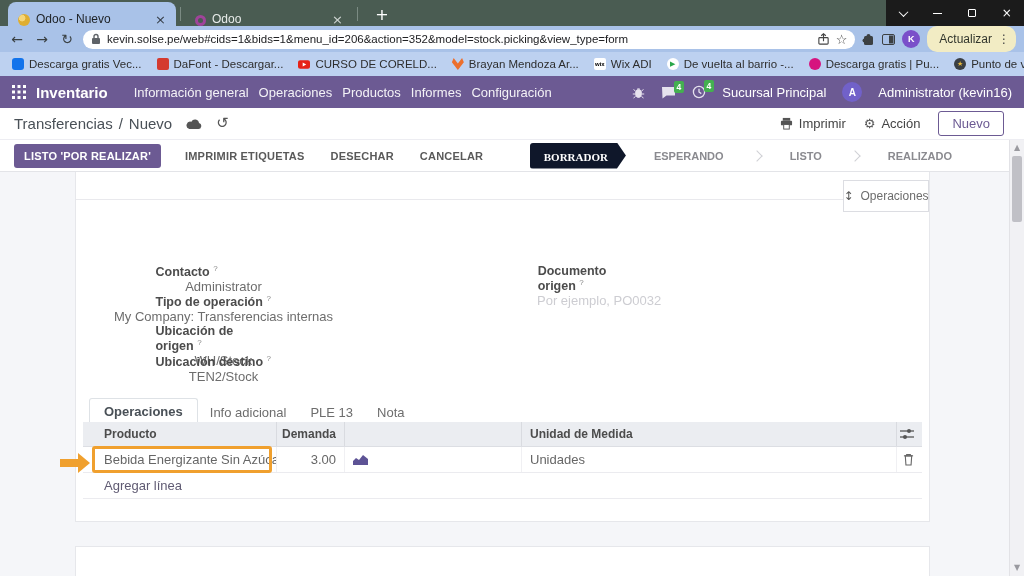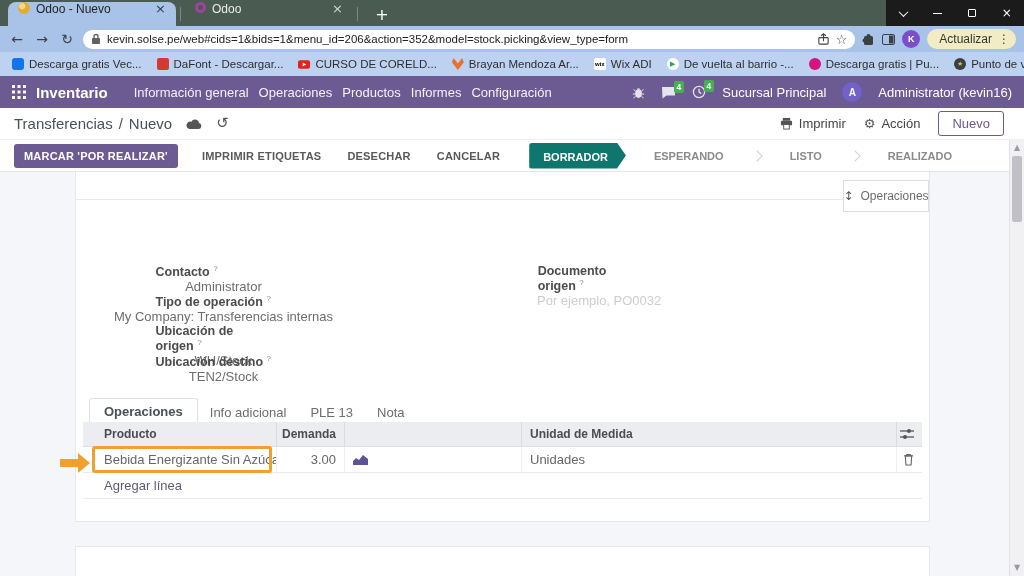--- a/index.html
+++ b/index.html
@@ -3,21 +3,21 @@
 <meta charset="utf-8">
 <style>
   * { margin:0; padding:0; box-sizing:border-box; }
   html,body { width:1024px; height:576px; overflow:hidden; }
   body { font-family:"Liberation Sans", sans-serif; }
   .uicon { font-family:"DejaVu Sans", sans-serif; line-height:1; }
   .screen { position:relative; width:1024px; height:576px; background:#f5f6f9; overflow:hidden; }
 
   
   .tabstrip { position:absolute; top:0; left:0; right:0; height:26px; background:#4a5c52; display:flex; align-items:flex-end; }
-  .tab { height:24px; display:flex; align-items:flex-start; padding:0 10px; font-size:12px; width:168px; }
+  .tab { height:24px; display:flex; align-items:flex-end; padding:0 10px; font-size:12px; width:168px; }
   .tab.active { background:#a9c2e8; border-radius:8px 8px 0 0; color:#1d2125; margin-left:8px; }
   .tab.inactive { color:#e8ecea; }
   .tab-title { flex:1; overflow:hidden; white-space:nowrap; margin:0 6px; }
   .tab-close { font-size:13px; opacity:.85; }
   .fav-odoo1 { width:12px; height:12px; border-radius:50%; background:radial-gradient(circle at 35% 35%, #f6d678 3px, #dfae31 3.5px); flex:none; }
   .fav-odoo2 { width:11px; height:11px; border-radius:50%; border:3px solid #a0439a; background:transparent; flex:none; }
   .tab-sep { width:1px; height:14px; background:#7b8b83; margin:0 4px 5px 4px; }
   .newtab { color:#fff; font-size:16px; margin:0 0 3px 10px; width:20px; text-align:center; }
   .wincontrols { position:absolute; right:0; top:0; width:138px; height:26px; background:#1b1b1b; display:flex; }
   .wc { flex:1; display:flex; align-items:center; justify-content:center; color:#fff; font-size:12px; }
@@ -26,21 +26,21 @@
   .wc-max { width:8px; height:8px; border:1.2px solid #fff; border-radius:1px; }
 
   
   .toolbar { position:absolute; top:26px; left:0; right:0; height:26px; background:#a9c2e8; display:flex; align-items:center; padding:0 8px; gap:7px; }
   .navbtn { color:#3a4043; font-size:14px; width:18px; text-align:center; }
   .addressbar { flex:1; height:19px; background:#fff; border-radius:10px; display:flex; align-items:center; padding:0 8px; gap:6px; min-width:0; }
   .url { flex:1; font-size:11.5px; color:#202124; white-space:nowrap; overflow:hidden; }
   .abar-icon { flex:none; display:flex; align-items:center; }
   .star { color:#444; font-size:13px; }
   .avatar-k { width:18px; height:18px; border-radius:50%; background:#7a4fc9; color:#fff; font-size:9px; font-weight:bold; display:flex; align-items:center; justify-content:center; flex:none; }
-  .update-pill { height:20px; background:#f2ecc4; border-radius:10px; display:flex; align-items:center; padding:0 6px 0 12px; gap:6px; color:#32362d; font-size:12px; flex:none; }
+  .update-pill { height:26px; background:#f2ecc4; border-radius:10px; display:flex; align-items:center; padding:0 6px 0 12px; gap:6px; color:#32362d; font-size:12px; flex:none; }
   .kebab { font-size:12px; color:#444; }
 
   
   .bookmarksbar { position:absolute; top:52px; left:0; right:0; height:24px; background:#bdd1f0; display:flex; align-items:center; padding:0 12px; gap:15px; font-size:11.5px; color:#2e2e2e; }
   .bm { display:flex; align-items:center; gap:5px; white-space:nowrap; }
   .bm-ic { width:12px; height:12px; flex:none; display:flex; align-items:center; justify-content:center; }
   .ic-freepik { background:#1273eb; border-radius:3px; }
   .ic-dafont { background:#d43a2f; border-radius:2px; }
   .ic-gitlab { background:#ec6f2d; clip-path:polygon(50% 100%, 0 35%, 15% 0, 50% 45%, 85% 0, 100% 35%); }
   .ic-wix { background:#fff; border-radius:2px; color:#000; font-size:6px; font-weight:bold; }
@@ -69,21 +69,21 @@
   .gear { font-size:13px; color:#555; }
   .btn-nuevo { border:1px solid #6c5a93; color:#6c5a93; font-size:13px; padding:4px 13px; border-radius:3px; background:#fff; margin-right:6px; }
 
   
   .statusbar { position:absolute; top:140px; left:0; right:0; height:32px; background:#fff; border-bottom:1px solid #e3e4e8; display:flex; align-items:center; padding:0 14px; }
   .btn-primary { background:#6c5a93; color:#fff; font-size:11px; font-weight:bold; padding:6px 10px; border-radius:3px; border:none; letter-spacing:.2px; }
   .sb-btns { display:flex; gap:26px; margin-left:24px; }
   .sb-btn { font-size:11px; font-weight:bold; color:#595959; letter-spacing:.2px; }
   .pipeline { margin-left:auto; margin-right:30px; display:flex; align-items:center; }
   .state { font-size:11px; font-weight:bold; color:#8a8a8f; padding:0 28px; }
-  .state.active { background:#0f766e; color:#fff; padding:8px 18px 6px 14px; border-radius:3px 0 0 3px; clip-path:polygon(0 0, calc(100% - 9px) 0, 100% 50%, calc(100% - 9px) 100%, 0 100%); }
+  .state.active { background:#0f172a; color:#fff; padding:8px 18px 6px 14px; border-radius:3px 0 0 3px; clip-path:polygon(0 0, calc(100% - 9px) 0, 100% 50%, calc(100% - 9px) 100%, 0 100%);font-family:Liberation Serif, serif; }
   .chev { width:8px; height:8px; border-top:1px solid #cfd0d5; border-right:1px solid #cfd0d5; transform:rotate(45deg); margin:0 1px; flex:none; }
 
   
   .content { position:absolute; top:172px; left:0; right:0; bottom:0; background:#f5f6f9; overflow:hidden; }
   .sheet { position:absolute; left:75px; top:0; width:855px; height:350px; background:#fff; border:1px solid #e6e7eb; border-top:none; }
   .sheet-top { height:28px; border-bottom:1px solid #e9e9ed; }
   .statbtn { position:absolute; top:8px; right:0; width:86px; height:32px; background:#fff; border:1px solid #dcdde2; display:flex; align-items:center; justify-content:center; gap:7px; font-size:12px; color:#6d6d6d; z-index:2; }
   .updown { font-size:12px; color:#555; }
 
   .fgroup { position:absolute; }
@@ -332,21 +332,21 @@
       </div>
       <div class="cp-btn">
         <span class="gear uicon">⚙</span>
         <span>Acción</span>
       </div>
       <button class="btn-nuevo">Nuevo</button>
     </div>
   </div>
 
   <div class="statusbar">
-    <button class="btn-primary">MARCAR 'POR REALIZAR'</button>
+    <button class="btn-primary">LISTO 'POR REALIZAR'</button>
     <div class="sb-btns">
       <span class="sb-btn">IMPRIMIR ETIQUETAS</span>
       <span class="sb-btn">DESECHAR</span>
       <span class="sb-btn">CANCELAR</span>
     </div>
     <div class="pipeline">
       <div class="state active">BORRADOR</div>
       <div class="state">ESPERANDO</div>
       <span class="chev"></span>
       <div class="state">LISTO</div>

